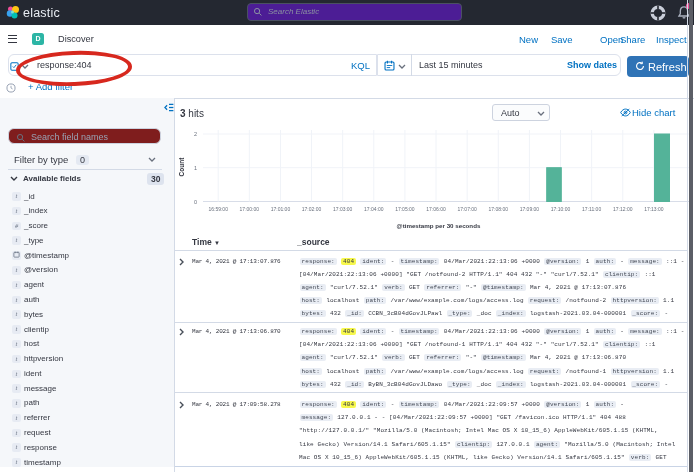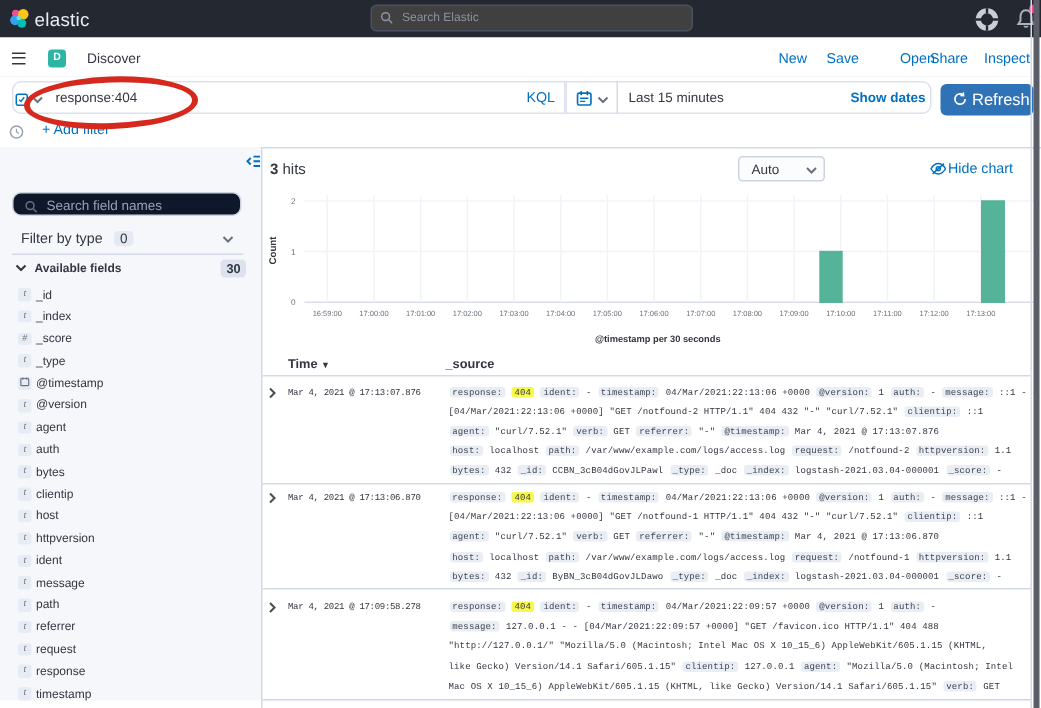--- a/index.html
+++ b/index.html
@@ -3,21 +3,21 @@
 <meta charset="utf-8">
 <style>
   html,body{margin:0;padding:0;}
   body{font-family:"Liberation Sans",sans-serif;}
   #page{position:relative;width:694px;height:472px;overflow:hidden;background:#fff;}
   .abs{position:absolute;}
   
   #topbar{left:0;top:0;width:694px;height:25px;background:#242831;}
   #logo{left:6px;top:5px;width:14px;height:15px;}
   #brand{left:23px;top:5.5px;color:#e9edf3;font-size:12.5px;letter-spacing:.2px;}
-  #hsearch{left:247px;top:3px;width:213px;height:16px;border:1px solid #4a5161;border-radius:4px;background:#404040;}
+  #hsearch{left:247px;top:3px;width:213px;height:16px;border:1px solid #4a5161;border-radius:4px;background:#4c1d95;font-style:italic;}
   #hsearch .ph{position:absolute;left:20px;top:3px;font-size:8px;color:#8b92a1;}
   
   #navbar{left:0;top:25px;width:694px;height:26px;background:#fff;border-bottom:1px solid #d3dae6;}
   #burger{left:8px;top:35px;width:9px;height:6.4px;border-top:1.2px solid #343741;border-bottom:1.2px solid #343741;}
   #burger:before{content:"";position:absolute;left:0;top:2px;width:9px;height:1.2px;background:#343741;}
   #dicon{left:32px;top:33px;width:12px;height:12px;background:#2cb5a5;border-radius:2.5px;color:#fff;font-size:7px;font-weight:bold;text-align:center;line-height:12px;}
   #navtitle{left:58px;top:34px;font-size:9.2px;color:#343741;}
   .navlink{top:34px;font-size:9.5px;color:#0071c2;}
   
   #qsec{left:0;top:51px;width:694px;height:47px;background:#fff;border-bottom:1px solid #d3dae6;}
@@ -26,21 +26,21 @@
   .vsep{top:56px;width:1px;height:20px;background:#d3dae6;}
   #last15{left:419px;top:60px;font-size:9px;color:#343741;}
   #showdates{left:567px;top:60px;font-size:9px;color:#0071c2;font-weight:bold;}
   #refreshbtn{left:627px;top:55.5px;width:62px;height:21px;background:#2f73b6;border-radius:4px;color:#fff;font-size:11px;}
   #refreshbtn span{position:absolute;left:21px;top:5px;}
   #addfilter{left:28px;top:81px;font-size:9.5px;color:#0071c2;}
   
   #sidebar{left:0;top:98px;width:174px;height:369px;background:#f5f7fa;}
   #ipbox{left:8px;top:100px;width:153px;height:21px;background:#fff;border:1px solid #cdd3df;border-radius:6px;box-sizing:border-box;box-shadow:0 1px 2px rgba(152,162,179,.3);}
   #ipbox b{position:absolute;left:56px;top:4.5px;font-size:9.3px;color:#343741;}
-  #fsearch{left:8px;top:127.5px;width:153px;height:16.5px;background:#0f172a;border:1px solid #cdd3df;border-radius:6px;box-sizing:border-box;}
+  #fsearch{left:8px;top:127.5px;width:153px;height:16.5px;background:#7f1d1d;border:1px solid #cdd3df;border-radius:6px;box-sizing:border-box;}
   #fsearch .ph{position:absolute;left:22px;top:3px;font-size:9px;color:#98a2b3;}
   #ftype{left:14px;top:154px;font-size:9.5px;color:#343741;}
   #ftype .b0{display:inline-block;background:#e4e9f2;border-radius:3px;padding:0 4px;margin-left:5px;font-size:9px;color:#343741;}
   #sdivider{left:8px;top:169px;width:154px;height:1px;background:#d3dae6;}
   #avf{left:23px;top:174px;font-size:8px;font-weight:bold;color:#343741;}
   #avfbadge{left:147px;top:172.5px;background:#dde3ee;border-radius:3px;padding:1px 4px;font-size:8.5px;font-weight:bold;color:#343741;}
   .fieldrow{left:12px;height:14.7px;font-size:8px;color:#343741;}
   .tok{display:inline-block;width:9px;height:8.5px;background:#e7ebf3;border-radius:2px;color:#6a7484;font-size:6.5px;text-align:center;line-height:8.5px;vertical-align:middle;margin-right:3px;font-style:italic;font-family:"Liberation Serif",serif;}
   
   #hitsrow{left:180px;top:108px;font-size:10px;color:#343741;}

